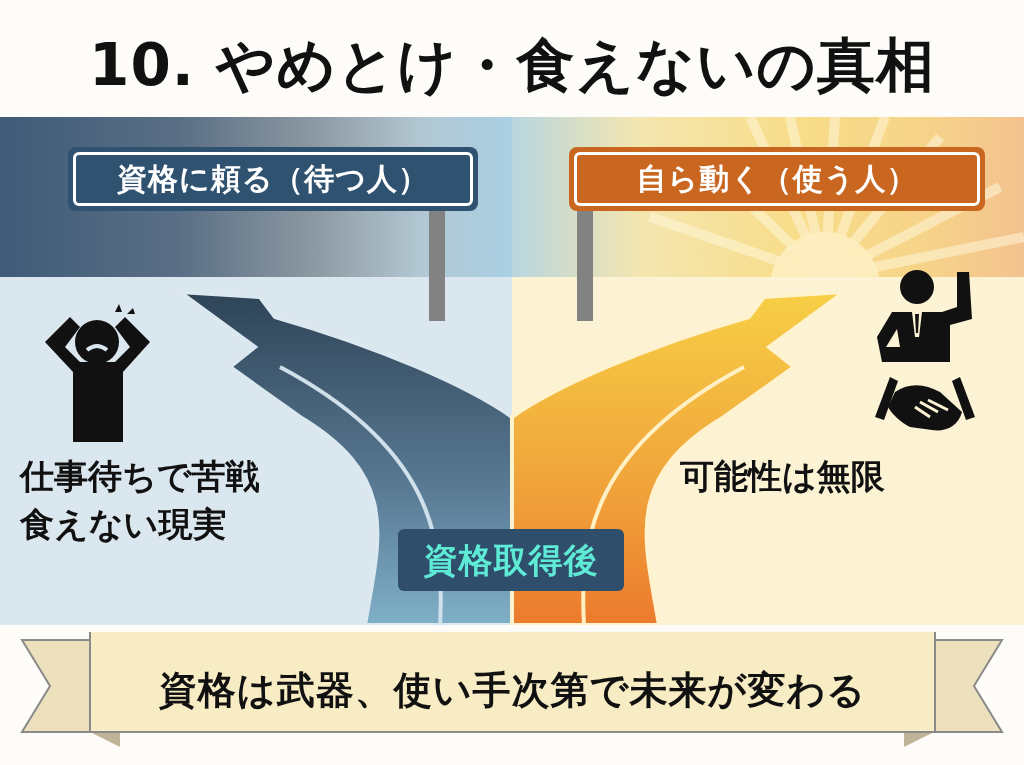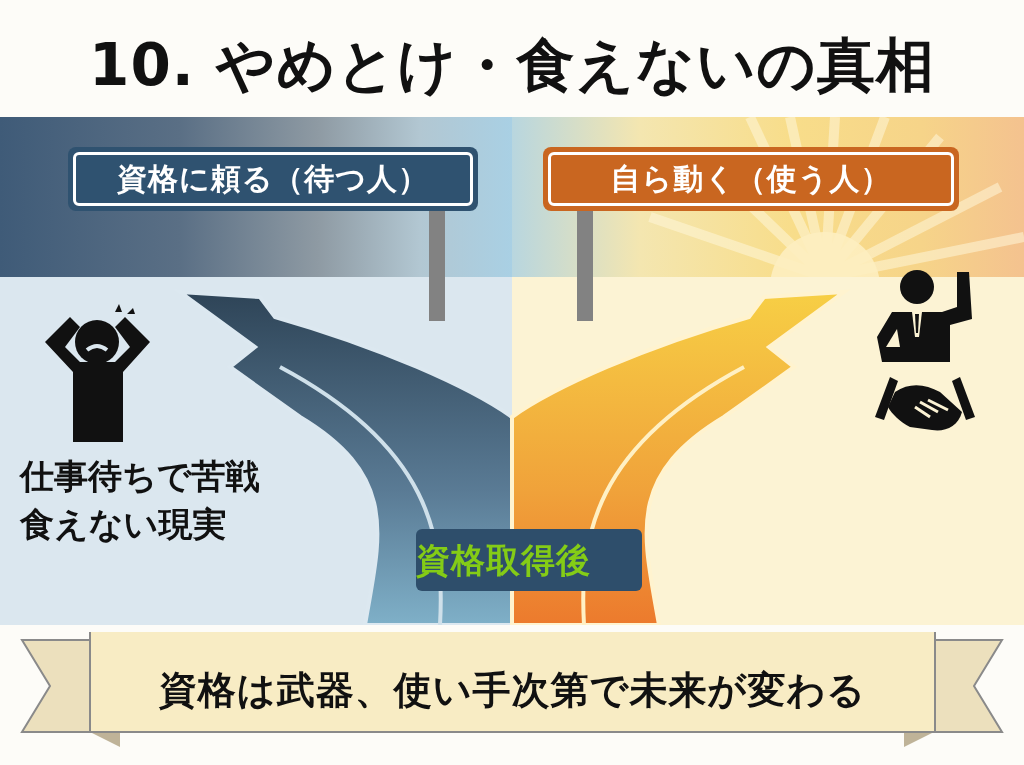--- a/index.html
+++ b/index.html
@@ -30,36 +30,35 @@
     position: absolute; height: 64px; border-radius: 8px;
     display: flex; align-items: center; justify-content: center;
     color: #fff; font-size: 30px; font-weight: bold; letter-spacing: 1px;
     box-sizing: border-box;
   }
   .sign-inner {
     position: absolute; left: 5px; top: 5px; right: 5px; bottom: 5px;
     border: 3px solid #fff; border-radius: 6px;
   }
   .sign-left { left: 68px; top: 30px; width: 410px; background: #2f5270; }
-  .sign-right { left: 543px; top: 30px; width: 416px; background: #c96620; }
+  .sign-right { left: 569px; top: 30px; width: 416px; background: #c96620; }
   .post { position: absolute; width: 16px; background: #828282; }
   .post-left { left: 429px; top: 94px; height: 110px; }
   .post-right { left: 577px; top: 94px; height: 110px; }
   .caption {
     position: absolute; font-size: 34px; font-weight: bold; color: #111;
     line-height: 48px;
   }
   .caption-left { left: 20px; top: 335px; width: 330px; }
   .caption-right { left: 680px; top: 335px; width: 310px; }
   .badge {
     position: absolute; left: 398px; top: 412px; width: 226px; height: 62px;
-    background: #2e4e6b; border-radius: 6px; color: #84cc16;
-    font-size: 34px; font-weight: bold; text-align: left; line-height: 62px;
+    background: #2e4e6b; border-radius: 6px; color: #5eead4;
+    font-size: 34px; font-weight: bold; text-align: center; line-height: 62px;
     letter-spacing: 1px;
-    margin-left: 18px;
   }
   .icon-box { position: absolute; }
   .banner { position: absolute; left: 0; top: 632px; width: 1024px; height: 120px; }
   .banner-text {
     position: absolute; left: 90px; top: 648px; width: 845px; height: 84px;
     text-align: center; line-height: 84px; font-size: 38px; font-weight: bold; color: #111;
     letter-spacing: 1px;
   }
 </style>
 </head>
@@ -139,20 +138,21 @@
     <path d="M5,45 L20,5 L28,9 L14,48 Z M105,45 L90,5 L82,9 L96,48 Z" fill="#111"></path>
     <path d="M25,20 C40,10 55,12 70,20 L92,40 C88,55 75,60 62,58 L40,55 C30,50 22,42 18,35 Z" fill="#111"></path>
     <path d="M45,35 L60,45 M50,30 L68,40 M58,28 L78,38" stroke="#fcf3d4" stroke-width="3"></path>
   </svg>
 
   <div class="caption caption-left">
     <div>仕事待ちで苦戦</div>
     <div>食えない現実</div>
   </div>
   <div class="caption caption-right">
+    <div>可能性は無限</div>
   </div>
 
   <div class="badge">資格取得後</div>
 </div>
 
 <svg class="banner" viewBox="0 0 1024 120">
   <path d="M22,8 L120,8 L120,100 L22,100 L50,54 Z" fill="#ece0bd" stroke="#8a8a8a" stroke-width="2"></path>
   <path d="M1002,8 L904,8 L904,100 L1002,100 L974,54 Z" fill="#ece0bd" stroke="#8a8a8a" stroke-width="2"></path>
   <path d="M90,100 L120,100 L120,115 Z M934,100 L904,100 L904,115 Z" fill="#bfb398"></path>
   <rect x="90" y="-6" width="845" height="106" fill="#f8ecc4" stroke="#8a8a8a" stroke-width="2"></rect>

